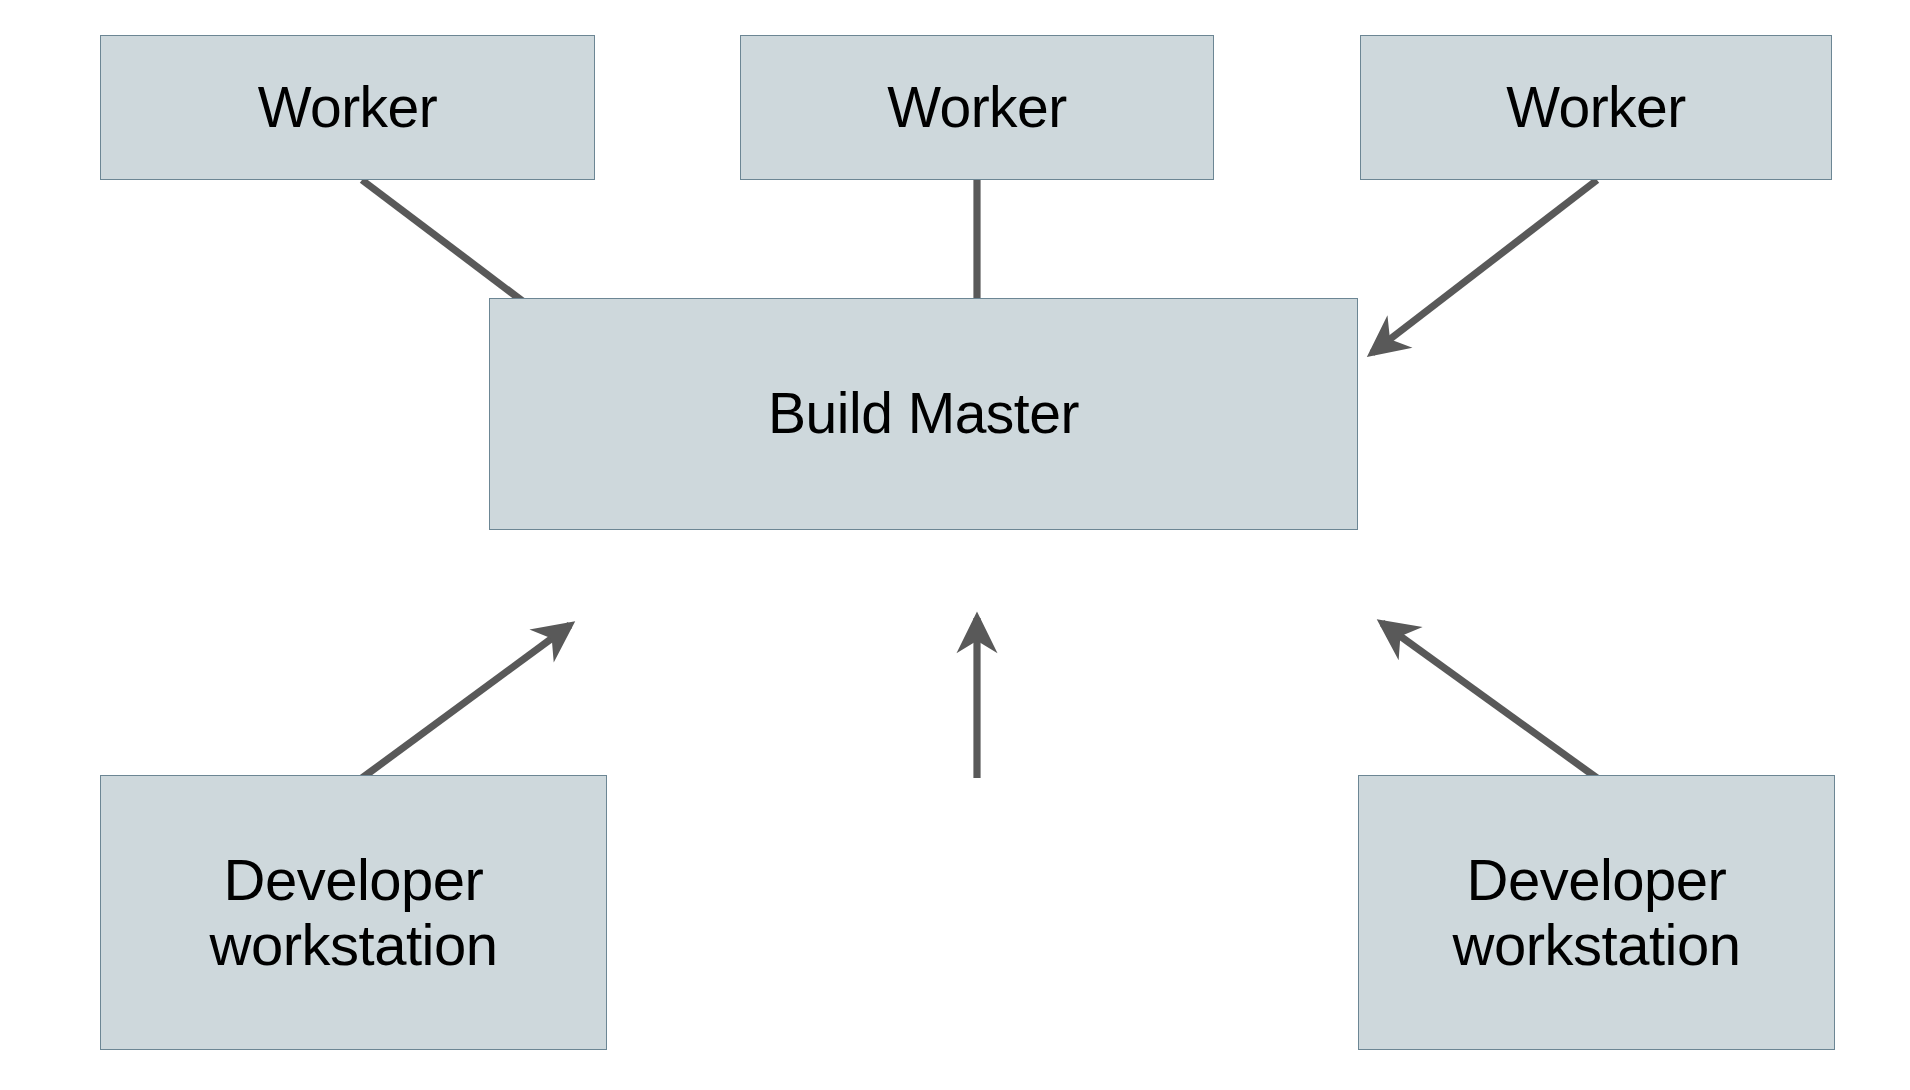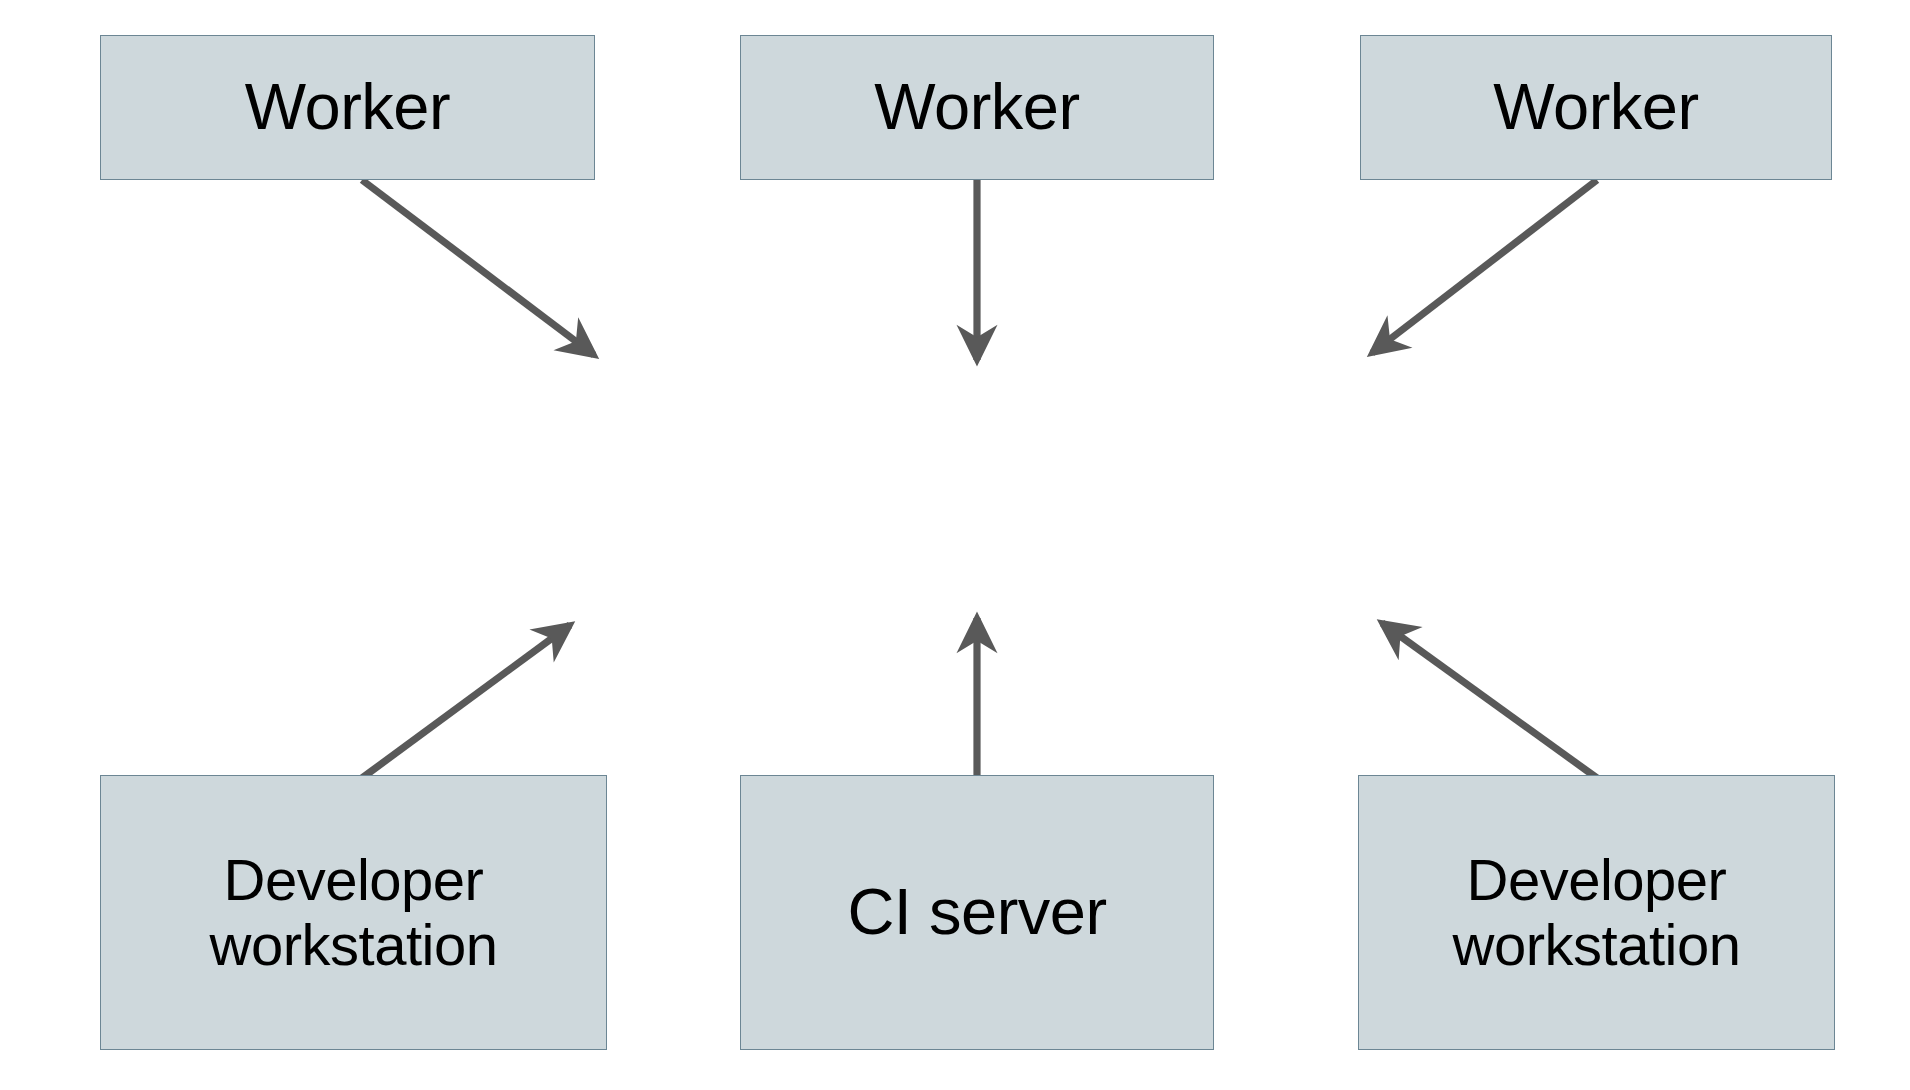--- a/index.html
+++ b/index.html
@@ -34,21 +34,21 @@
     border: 1.6px solid #6c8694;
     display: flex;
     align-items: center;
     justify-content: center;
     text-align: center;
   }
   .node-label {
     color: #000000;
     font-family: "Liberation Sans", sans-serif;
     font-weight: 400;
-    font-size: 65px;
+    font-size: 57px;
     line-height: 1.12;
     letter-spacing: -0.5px;
     white-space: pre-line;
     padding: 0 8px;
   }
   .node-label.two-line {
     font-size: 58px;
     line-height: 1.12;
   }
 </style>
@@ -84,28 +84,28 @@
   </div>
 
   <div class="node" id="node-worker-2" style="left:740px; top:35px; width:474px; height:145px;">
     <span class="node-label">Worker</span>
   </div>
 
   <div class="node" id="node-worker-3" style="left:1360px; top:35px; width:472px; height:145px;">
     <span class="node-label">Worker</span>
   </div>
 
+  <div class="node" id="node-build-master" style="left:489px; top:298px; width:869px; height:232px;">
+    <span class="node-label">Build Master</span>
+  </div>
 
   <div class="node" id="node-developer-workstation-left" style="left:100px; top:775px; width:507px; height:275px;">
     <span class="node-label two-line">Developer
 workstation</span>
   </div>
 
-  <div class="node" id="node-ci-server" style="left:740px; top:775px; width:474px; height:275px;">
-    <span class="node-label">CI server</span>
-  </div>
 
   <div class="node" id="node-developer-workstation-right" style="left:1358px; top:775px; width:477px; height:275px;">
     <span class="node-label two-line">Developer
 workstation</span>
   </div>
 
 </div>
 
 </body></html>

